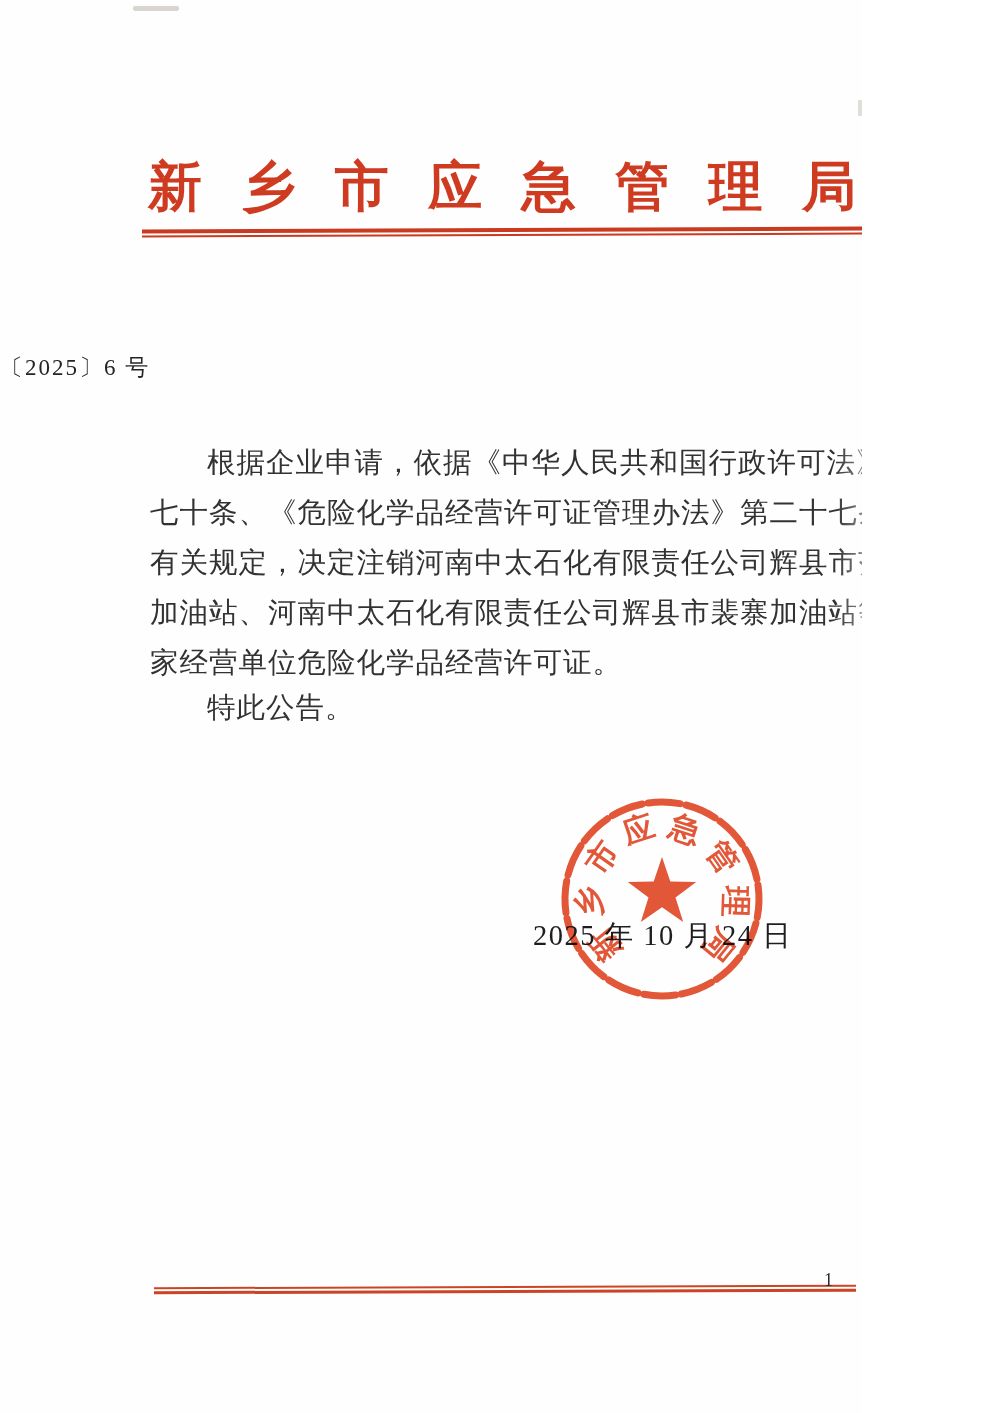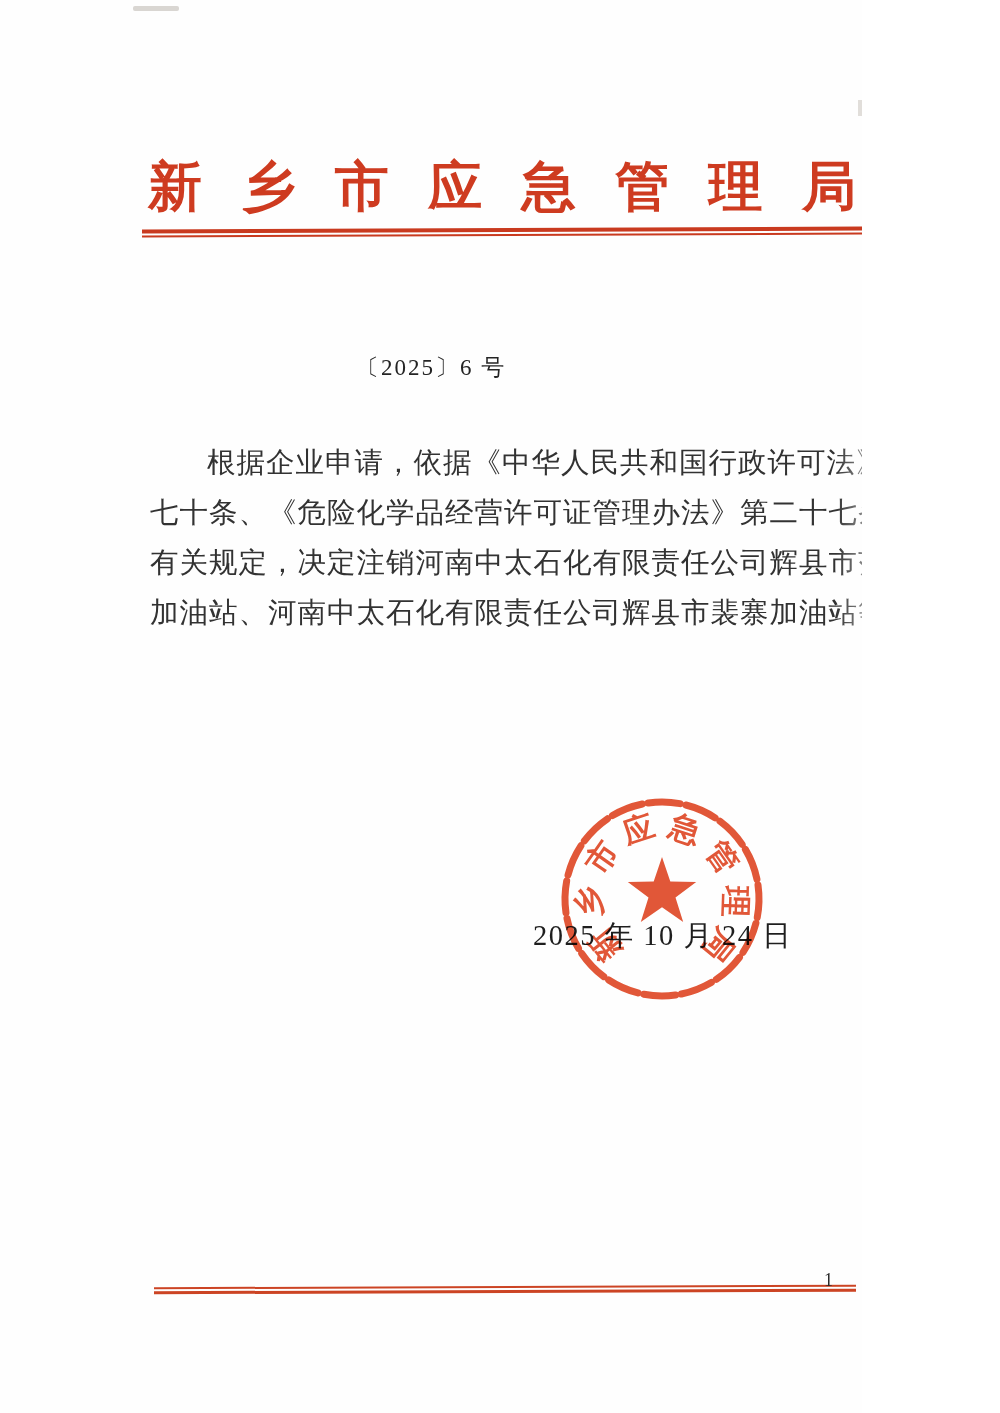--- a/index.html
+++ b/index.html
@@ -37,21 +37,21 @@
     position: absolute;
     left: 0; top: 287px; width: 100%;
     text-align: center;
     font-size: 39px; font-weight: bold;
     color: #141414;
     letter-spacing: 1px;
   }
   .doc-number {
     position: absolute;
     left: 0; top: 352px; width: 100%;
-    text-align: center;
+    text-align: left;
     font-size: 23px;
     color: #242424;
     letter-spacing: 2px;
   }
 
   
   .body-block {
     position: absolute;
     left: 150px; top: 438px; width: 720px;
     font-size: 28.5px;
@@ -142,21 +142,23 @@
     <div class="rule-thin"></div>
   </div>
 
   <div class="doc-number">〔2025〕6 号</div>
 
   <div class="body-block">
     <div class="body-line first">根据企业申请，依据《中华人民共和国行政许可法》第</div>
     <div class="body-line">七十条、《危险化学品经营许可证管理办法》第二十七条等</div>
     <div class="body-line">有关规定，决定注销河南中太石化有限责任公司辉县市范屯</div>
     <div class="body-line">加油站、河南中太石化有限责任公司辉县市裴寨加油站等 2</div>
+    <div class="body-line last">家经营单位危险化学品经营许可证。</div>
   </div>
+  <div class="closing-line">特此公告。</div>
 
 
   <div class="scan-fade"></div>
 
   <div class="doc-date">2025 年 10 月 24 日</div>
 
   <div class="seal">
     <svg width="210" height="210" viewBox="0 0 210 210">
       <circle cx="105" cy="105" r="97" fill="none" stroke="#e04a28" stroke-width="7" stroke-dasharray="32 6" stroke-linecap="round" transform="rotate(-8 105 105)"></circle>
       <polygon fill="#e04a28" points="105,63 113.3,87.5 139.2,87.9 118.5,103.4 126.2,128.1 105,113.2 83.8,128.1 91.5,103.4 70.8,87.9 96.7,87.5"></polygon>

